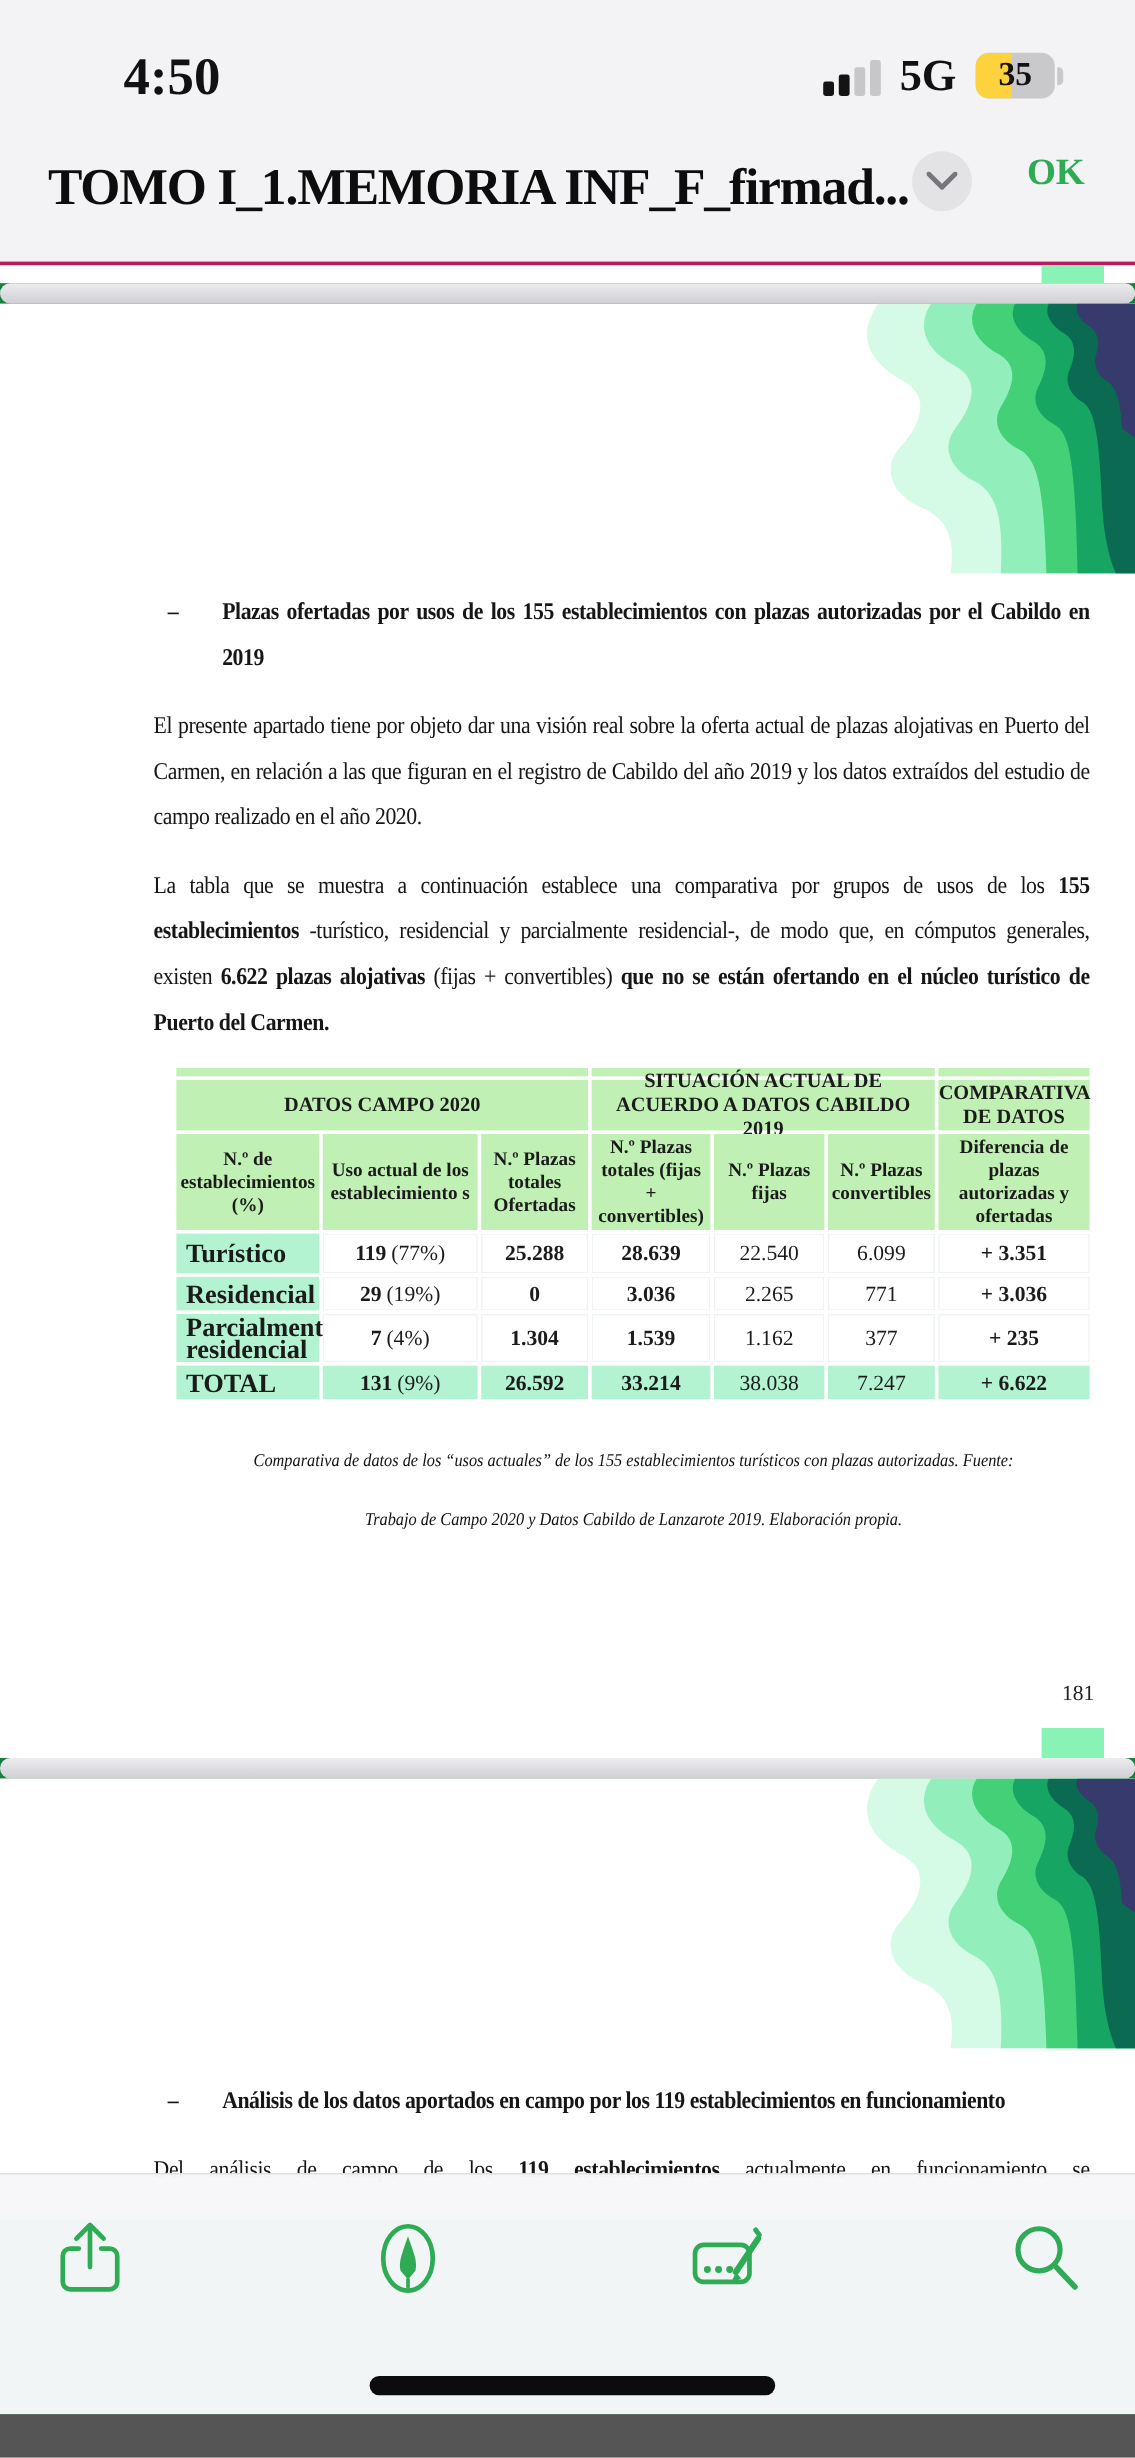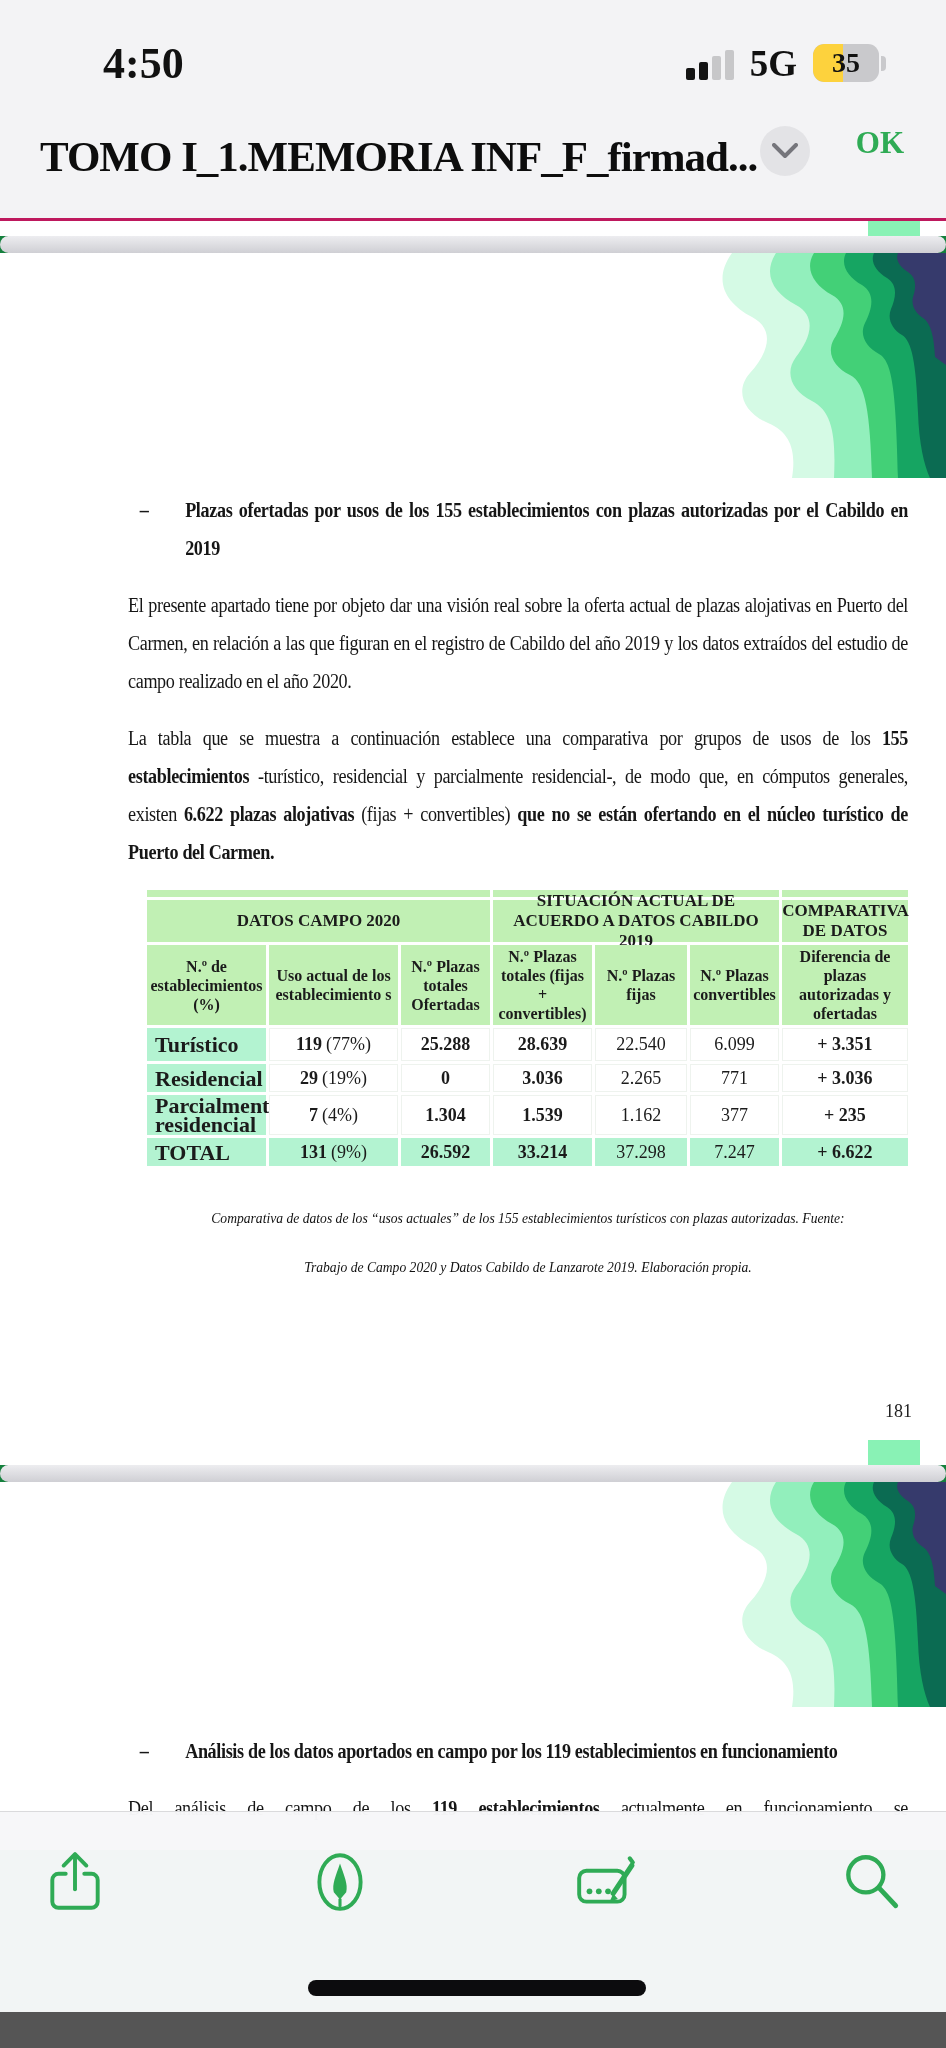--- a/index.html
+++ b/index.html
@@ -186,21 +186,21 @@
         <div class="cw v">377</div>
         <div class="cw v b">+ 235</div>
 
         <div class="cm rl">TOTAL</div>
         <div class="cm v">
             <span class="b">131</span>
             <span class="pct">(9%)</span>
           </div>
         <div class="cm v b">26.592</div>
         <div class="cm v b">33.214</div>
-        <div class="cm v">37.298</div>
+        <div class="cm v">38.038</div>
         <div class="cm v">7.247</div>
         <div class="cm v b">+ 6.622</div>
       </div>
 
       <div class="cap-flow">
         <span>Comparativa de datos de los “usos actuales” de los 155 establecimientos turísticos con plazas autorizadas. Fuente:</span>
         <span>Trabajo de Campo 2020 y Datos Cabildo de Lanzarote 2019. Elaboración propia.</span>
       </div>
     </div>
 

